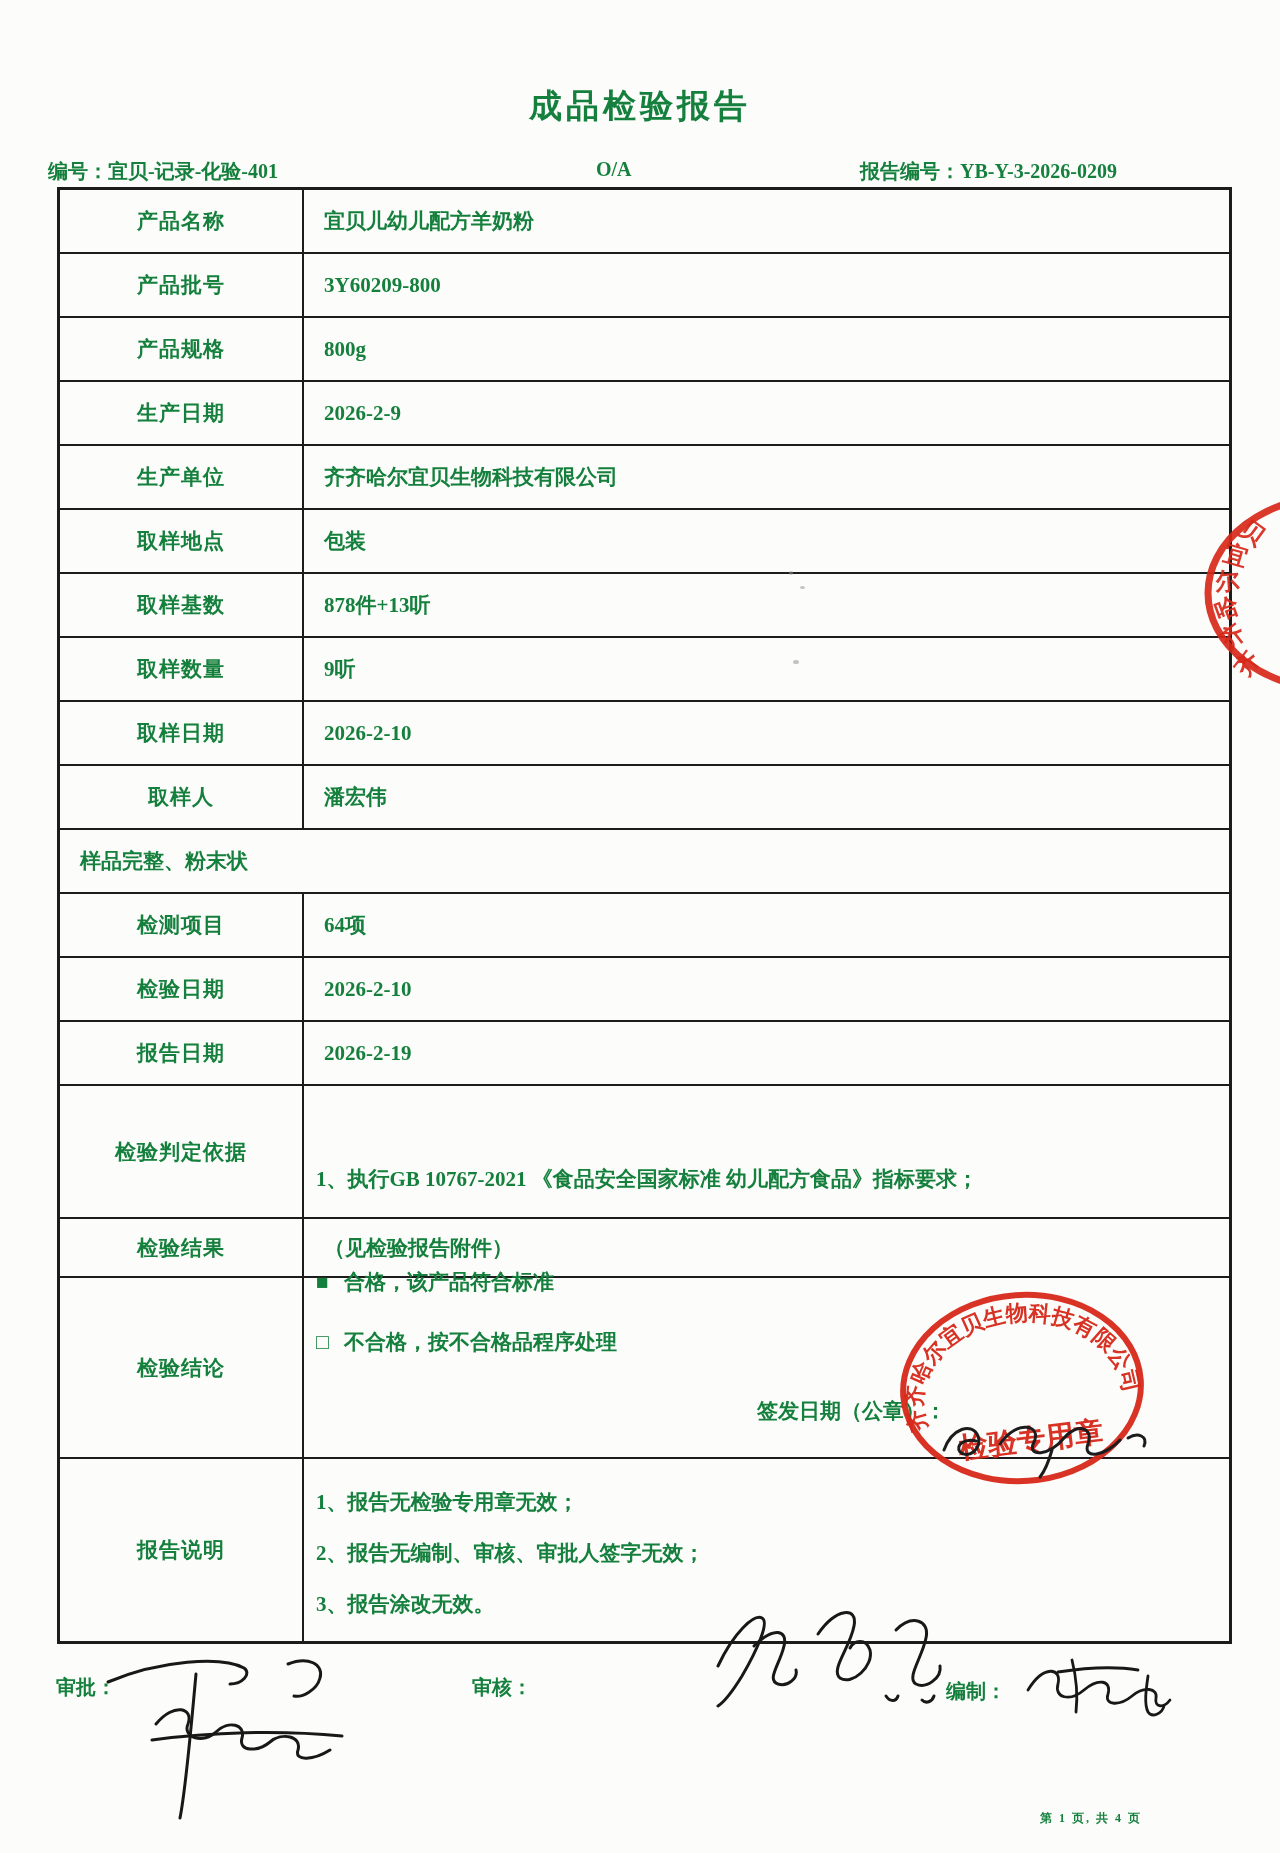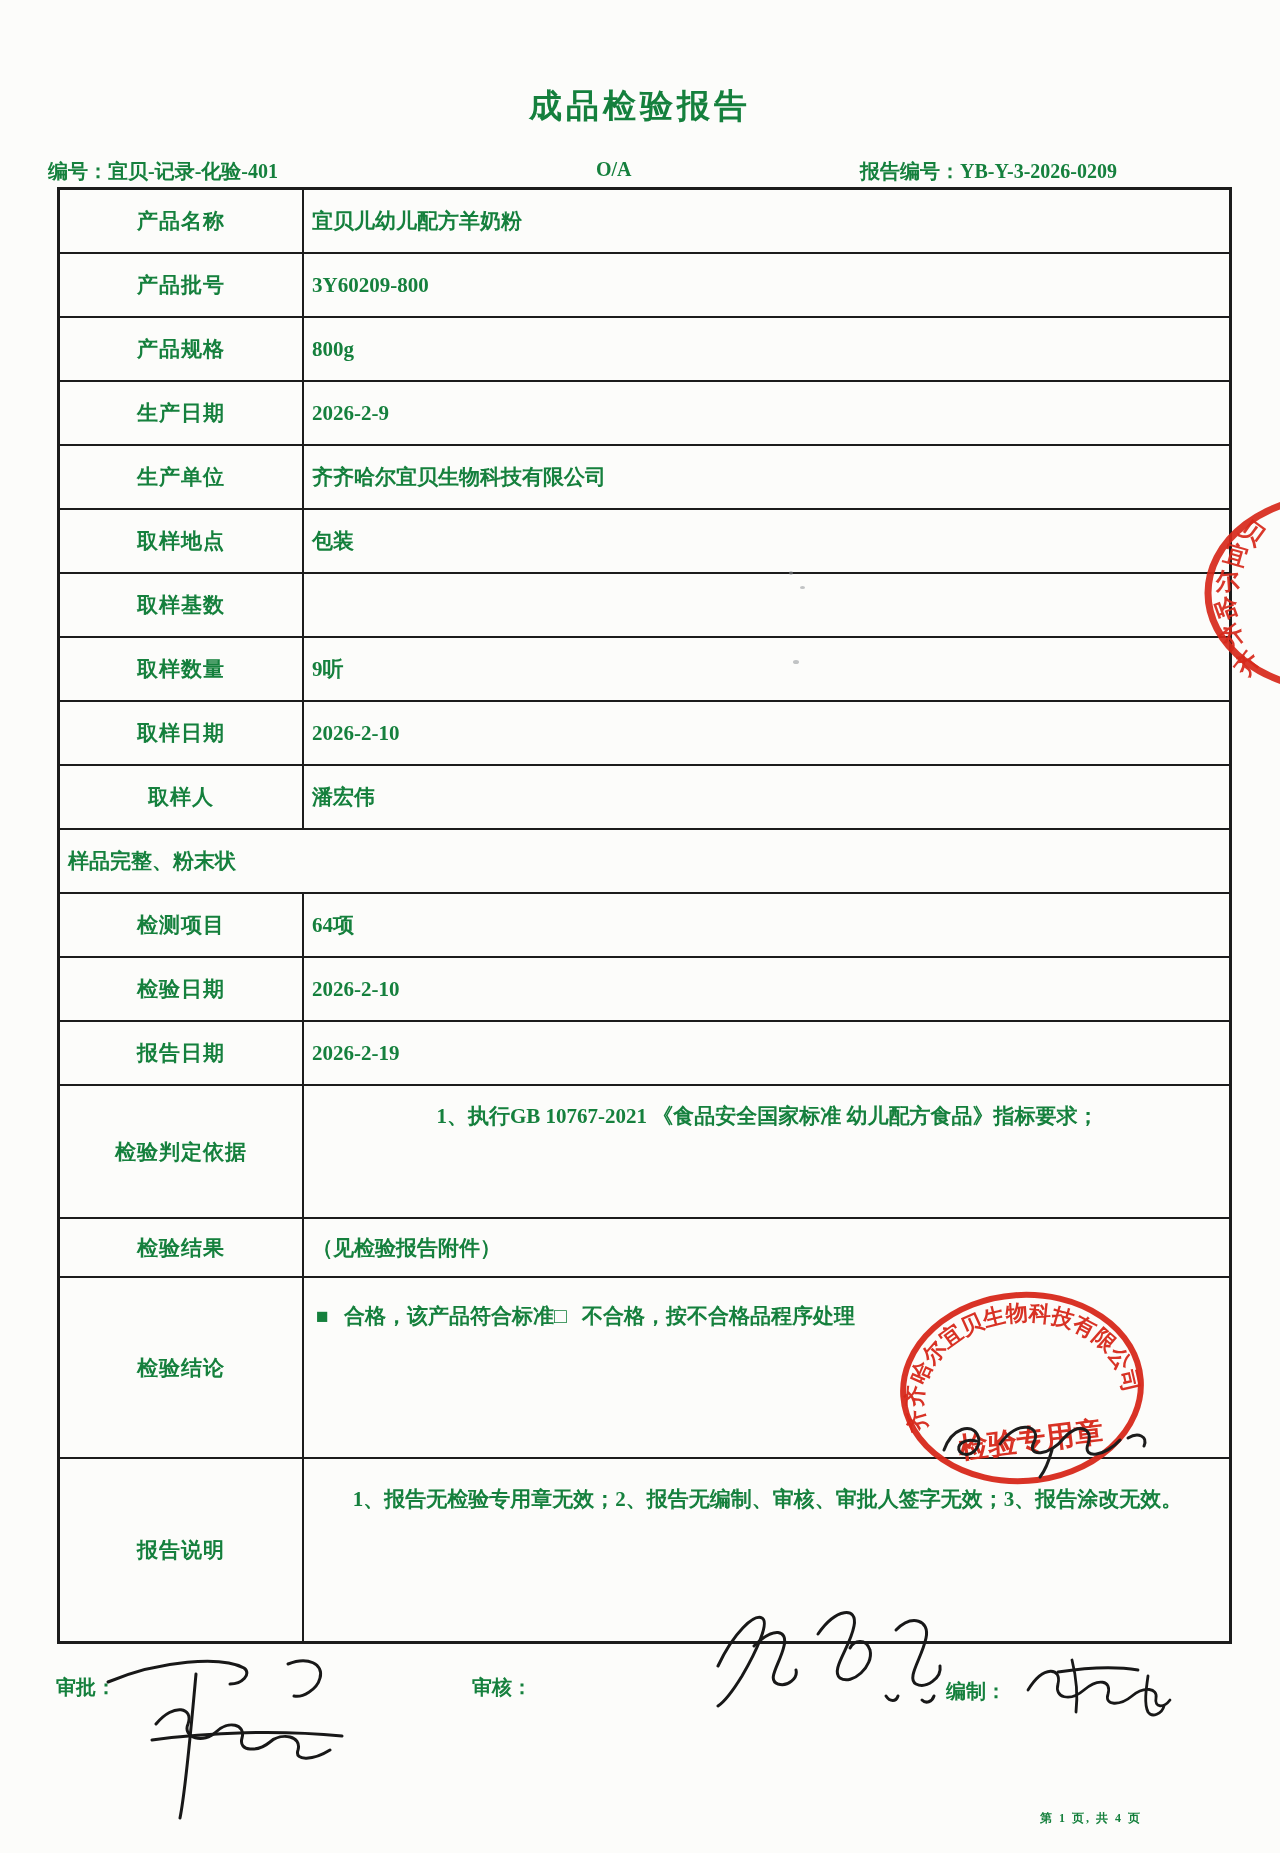--- a/index.html
+++ b/index.html
@@ -22,25 +22,25 @@
     border:3px solid #1c1c1c; box-sizing:border-box; background:transparent;
   }
   .row{display:flex; border-bottom:2.5px solid #1c1c1c; box-sizing:border-box;}
   .row:last-child{border-bottom:none;}
   .cell-label{
     width:244px; flex:0 0 244px; border-right:2.5px solid #1c1c1c; box-sizing:border-box;
     display:flex; align-items:center; justify-content:center;
     font-size:21px; font-weight:700; letter-spacing:1px; text-align:center;
   }
   .cell-value{
-    flex:1; display:flex; align-items:center; padding-left:8px;
+    flex:1; display:flex; align-items:center; padding-left:20px;
     font-size:21px; font-weight:600; box-sizing:border-box;
   }
   .cell-value-multi{
-    flex:1; display:flex; flex-direction:row; align-items:flex-start; justify-content:center;
+    flex:1; display:flex; flex-direction:column; align-items:flex-start; justify-content:flex-end;
     padding:16px 10px 0 12px; font-size:21px; font-weight:600; box-sizing:border-box;
   }
   .vline{line-height:28px; margin-bottom:24px; white-space:nowrap;}
   .notes .vline{margin-bottom:23px;}
   .conclusion-line{line-height:28px; margin-bottom:32px; white-space:nowrap;}
   .checkbox-mark{display:inline-block; margin-right:10px;}
   .issue-line{margin-left:441px; margin-top:9px; font-weight:700;}
   .sig-label{position:absolute; font-size:20px; font-weight:700;}
   .sig-svg{position:absolute;}
   .footer{
@@ -83,20 +83,21 @@
     <div class="row" style="height:64px">
       <div class="cell-label">生产单位</div>
       <div class="cell-value">齐齐哈尔宜贝生物科技有限公司</div>
     </div>
     <div class="row" style="height:64px">
       <div class="cell-label">取样地点</div>
       <div class="cell-value">包装</div>
     </div>
     <div class="row" style="height:64px">
       <div class="cell-label">取样基数</div>
+      <div class="cell-value">878件+13听</div>
     </div>
     <div class="row" style="height:64px">
       <div class="cell-label">取样数量</div>
       <div class="cell-value">9听</div>
     </div>
     <div class="row" style="height:64px">
       <div class="cell-label">取样日期</div>
       <div class="cell-value">2026-2-10</div>
     </div>
     <div class="row" style="height:64px">

